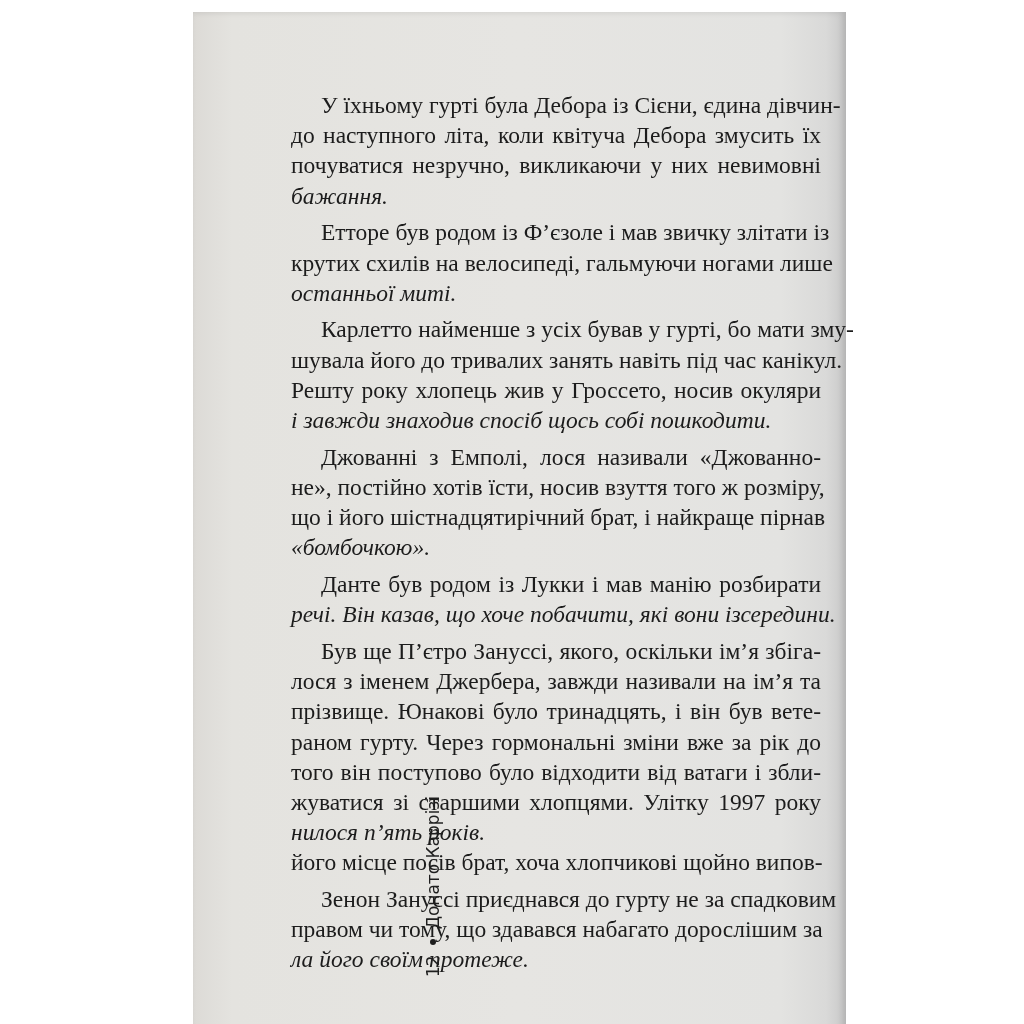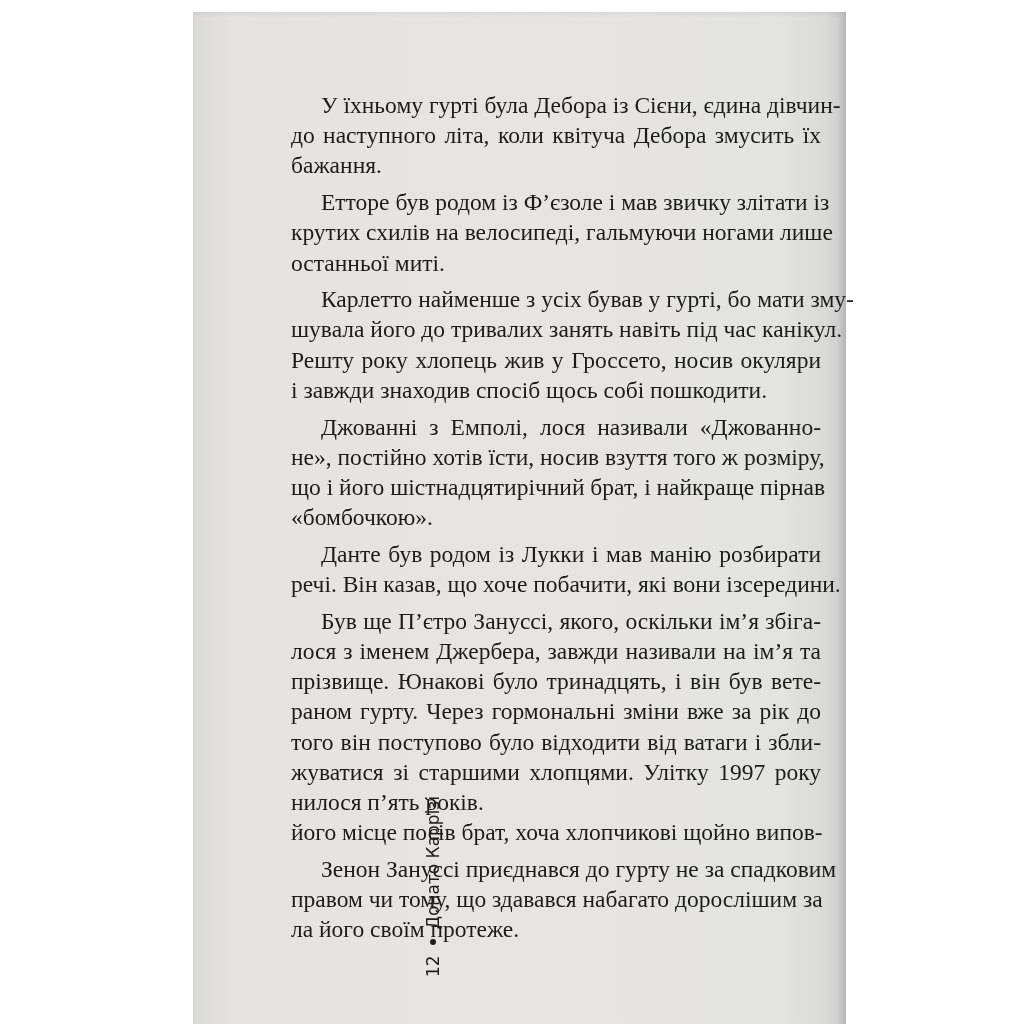--- a/index.html
+++ b/index.html
@@ -37,20 +37,21 @@
       hyphens: manual;
     }
     .line {
       display: block;
       text-align: justify;
       text-align-last: justify;
       white-space: nowrap;
     }
     .line.last {
       text-align-last: left;
+      font-style: italic;
     }
     .para .line:first-child {
       text-indent: 30px;
     }
     .para .line:not(:first-child) {
       text-indent: 0;
     }
     .running-footer {
       position: absolute;
       left: 230px;
@@ -76,20 +77,21 @@
 </head>
 <body>
 
 <div class="page">
 
   <div class="text-block">
 
     <p class="para">
       <span class="line">У їхньому гурті була Дебора із Сієни, єдина дівчин-</span>
       <span class="line">до наступного літа, коли квітуча Дебора змусить їх</span>
+      <span class="line">почуватися незручно, викликаючи у них невимовні</span>
       <span class="line last">бажання.</span>
     </p>
 
     <p class="para">
       <span class="line">Етторе був родом із Ф’єзоле і мав звичку злітати із</span>
       <span class="line">крутих схилів на велосипеді, гальмуючи ногами лише</span>
       <span class="line last">останньої миті.</span>
     </p>
 
     <p class="para">

